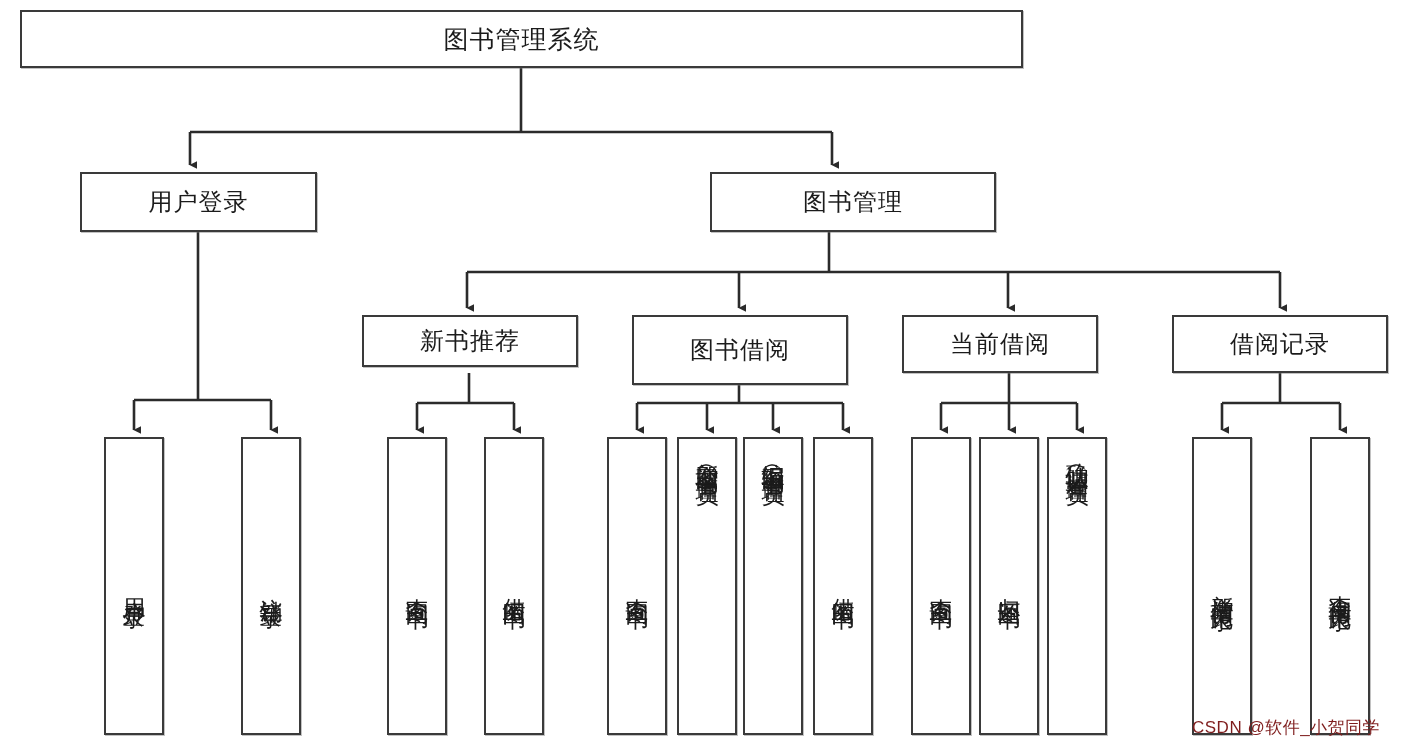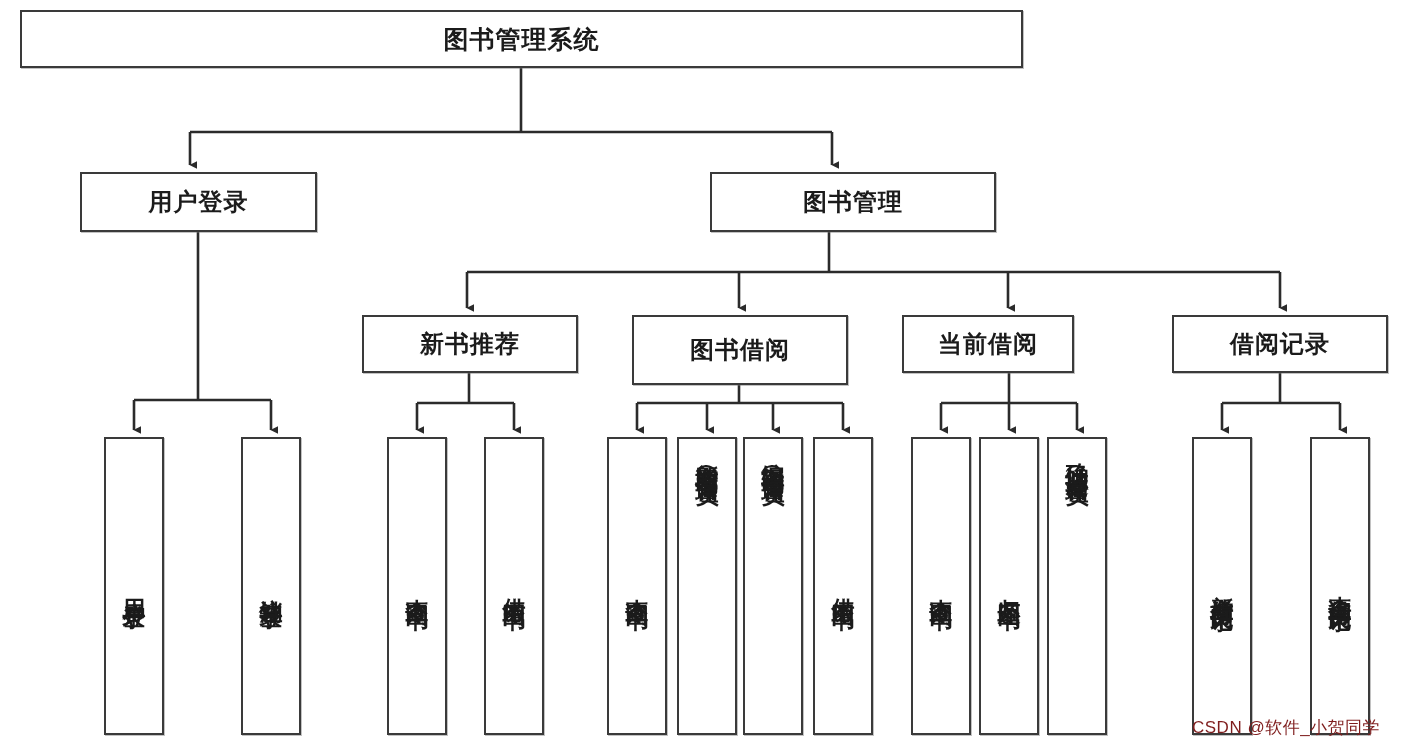--- a/index.html
+++ b/index.html
@@ -34,21 +34,20 @@
     align-items: center;
     justify-content: center;
     color: #1b1b1b;
     box-shadow: 1px 1px 0 rgba(120,120,120,0.45);
   }
   .node .label {
     display: block;
     text-align: right;
     line-height: 1.15;
     letter-spacing: 1px;
-    font-weight: bold;
   }
   
   .node.h .label {
     font-size: 24px;
     white-space: nowrap;
   }
   .node.root .label {
     font-size: 25px;
   }
   
@@ -135,27 +134,27 @@
     <span class="label">图书管理系统</span>
   </div>
 
   <div class="node h" style="left:80px; top:172px; width:237px; height:60px;">
     <span class="label">用户登录</span>
   </div>
   <div class="node h" style="left:710px; top:172px; width:286px; height:60px;">
     <span class="label">图书管理</span>
   </div>
 
-  <div class="node h" style="left:362px; top:315px; width:216px; height:58px;">
+  <div class="node h" style="left:362px; top:315px; width:216px; height:52px;">
     <span class="label">新书推荐</span>
   </div>
   <div class="node h" style="left:632px; top:315px; width:216px; height:70px;">
     <span class="label">图书借阅</span>
   </div>
-  <div class="node h" style="left:902px; top:315px; width:172px; height:58px;">
+  <div class="node h" style="left:902px; top:315px; width:196px; height:58px;">
     <span class="label">当前借阅</span>
   </div>
   <div class="node h" style="left:1172px; top:315px; width:216px; height:58px;">
     <span class="label">借阅记录</span>
   </div>
 
   <div class="node v mid" style="left:104px; top:437px; width:60px; height:298px;">
     <span class="label">用户登录</span>
   </div>
   <div class="node v mid" style="left:241px; top:437px; width:60px; height:298px;">

